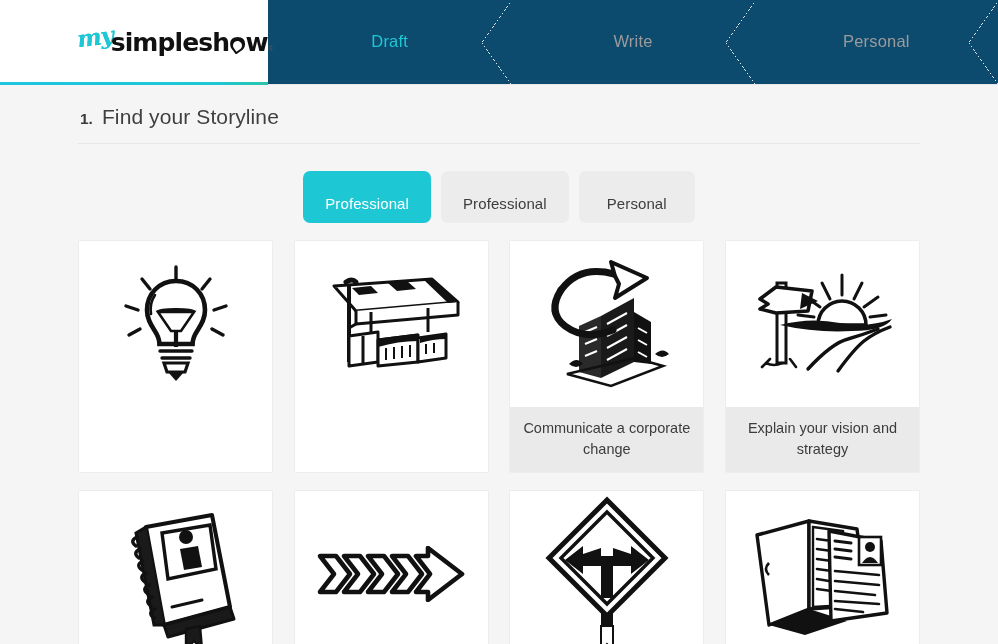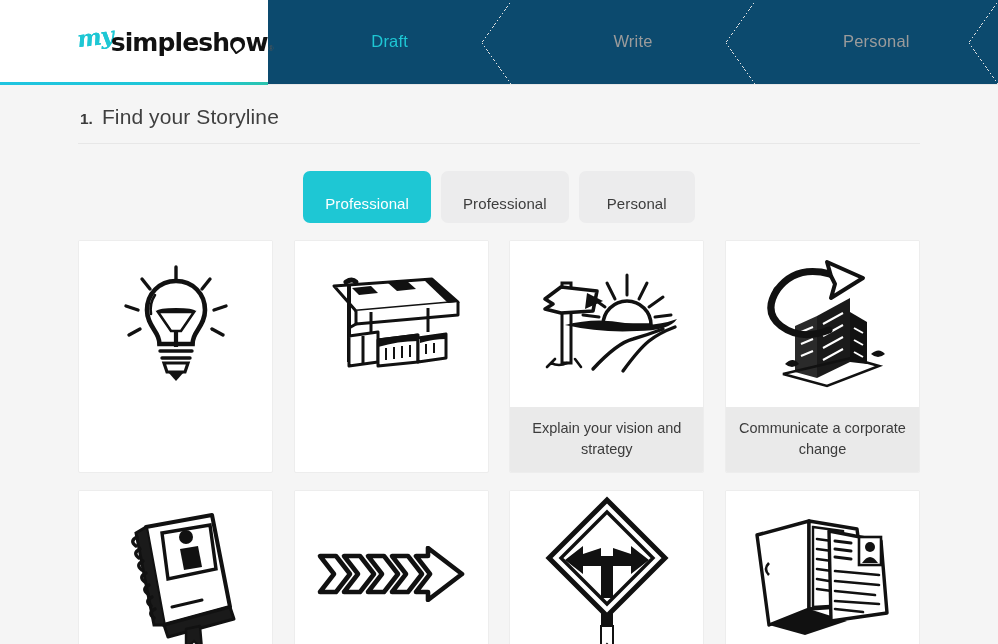--- a/index.html
+++ b/index.html
@@ -325,20 +325,45 @@
           </g>
           <path d="M30 20 q6 -4 10 0" stroke="#111" stroke-width="5" fill="none" stroke-linecap="round"></path>
         </svg>
         </span>
       </div>
     </div>
 
     <div class="card">
       <div class="card-art">
         <span>
+        <svg width="135" height="140" viewBox="0 0 135 140">
+          <g fill="#1a1a1a">
+            <path d="M62 62 L95 44 L95 108 L62 124 Z"></path>
+            <path d="M40 72 L62 62 L62 124 L40 118 Z" fill="#2a2a2a"></path>
+            <path d="M95 58 L112 68 L112 110 L95 108 Z" fill="#111"></path>
+          </g>
+          <g stroke="#fff" stroke-width="2" fill="none">
+            <path d="M68 70 l20 -11 M68 82 l20 -11 M68 94 l20 -11 M68 106 l20 -11"></path>
+            <path d="M46 78 l12 -5 M46 90 l12 -5 M46 102 l12 -5"></path>
+            <path d="M99 74 l9 5 M99 86 l9 5 M99 98 l9 5"></path>
+          </g>
+          <path d="M28 120 L72 132 L124 112 L96 104 Z" fill="none" stroke="#111" stroke-width="2.6"></path>
+          <path d="M30 110 q8 -8 14 0 q-7 6 -14 0z M116 100 q8 -7 14 0 q-7 6 -14 0z" fill="#111"></path>
+          <path d="M22 36 q-14 22 4 36 q20 15 48 4" fill="none" stroke="#111" stroke-width="7" stroke-linecap="round"></path>
+          <path d="M22 36 q16 -22 44 -18 q18 3 26 12" fill="none" stroke="#111" stroke-width="7" stroke-linecap="round"></path>
+          <path d="M72 8 L108 24 L76 44 L80 30 L76 22 Z" fill="#fff" stroke="#111" stroke-width="4" stroke-linejoin="round"></path>
+        </svg>
+        </span>
+      </div>
+      <div class="card-label">Communicate a corporate change</div>
+    </div>
+
+    <div class="card">
+      <div class="card-art">
+        <span>
         <svg width="152" height="110" viewBox="0 0 152 110">
           <g stroke="#111" stroke-width="3" stroke-linecap="round" fill="none">
             <line x1="96" y1="6" x2="96" y2="26"></line>
             <line x1="76" y1="14" x2="84" y2="30"></line>
             <line x1="116" y1="14" x2="108" y2="30"></line>
             <line x1="60" y1="28" x2="74" y2="38"></line>
             <line x1="132" y1="28" x2="118" y2="38"></line>
             <line x1="52" y1="46" x2="68" y2="48"></line>
             <line x1="140" y1="46" x2="124" y2="48"></line>
           </g>
@@ -347,45 +372,20 @@
           <path d="M62 100 q24 -26 40 -30 q14 -4 30 -10" fill="none" stroke="#111" stroke-width="3.4" stroke-linecap="round"></path>
           <path d="M92 102 q16 -22 26 -30 q10 -8 26 -14" fill="none" stroke="#111" stroke-width="3.4" stroke-linecap="round"></path>
           <rect x="31" y="14" width="9" height="80" fill="none" stroke="#111" stroke-width="3"></rect>
           <path d="M14 30 L30 18 L66 22 L62 42 L30 44 L14 40 L22 35 Z" fill="#fff" stroke="#111" stroke-width="3.6" stroke-linejoin="round"></path>
           <path d="M56 24 L72 32 L54 40" fill="#111"></path>
           <path d="M20 94 q8 4 16 0 M24 90 l-8 8 M44 90 l6 8" stroke="#111" stroke-width="2.6" fill="none" stroke-linecap="round"></path>
         </svg>
         </span>
       </div>
       <div class="card-label">Explain your vision and strategy</div>
-    </div>
-
-    <div class="card">
-      <div class="card-art">
-        <span>
-        <svg width="135" height="140" viewBox="0 0 135 140">
-          <g fill="#1a1a1a">
-            <path d="M62 62 L95 44 L95 108 L62 124 Z"></path>
-            <path d="M40 72 L62 62 L62 124 L40 118 Z" fill="#2a2a2a"></path>
-            <path d="M95 58 L112 68 L112 110 L95 108 Z" fill="#111"></path>
-          </g>
-          <g stroke="#fff" stroke-width="2" fill="none">
-            <path d="M68 70 l20 -11 M68 82 l20 -11 M68 94 l20 -11 M68 106 l20 -11"></path>
-            <path d="M46 78 l12 -5 M46 90 l12 -5 M46 102 l12 -5"></path>
-            <path d="M99 74 l9 5 M99 86 l9 5 M99 98 l9 5"></path>
-          </g>
-          <path d="M28 120 L72 132 L124 112 L96 104 Z" fill="none" stroke="#111" stroke-width="2.6"></path>
-          <path d="M30 110 q8 -8 14 0 q-7 6 -14 0z M116 100 q8 -7 14 0 q-7 6 -14 0z" fill="#111"></path>
-          <path d="M22 36 q-14 22 4 36 q20 15 48 4" fill="none" stroke="#111" stroke-width="7" stroke-linecap="round"></path>
-          <path d="M22 36 q16 -22 44 -18 q18 3 26 12" fill="none" stroke="#111" stroke-width="7" stroke-linecap="round"></path>
-          <path d="M72 8 L108 24 L76 44 L80 30 L76 22 Z" fill="#fff" stroke="#111" stroke-width="4" stroke-linejoin="round"></path>
-        </svg>
-        </span>
-      </div>
-      <div class="card-label">Communicate a corporate change</div>
     </div>
 
     <div class="card">
       <div class="card-art">
         <span>
         <svg width="140" height="150" viewBox="0 0 140 150">
           <path d="M40 28 L106 16 L124 108 L58 126 Z" fill="#fff" stroke="#111" stroke-width="4" stroke-linejoin="round"></path>
           <path d="M40 28 L30 34 L48 126 L58 126" fill="#1a1a1a" stroke="#111" stroke-width="3"></path>
           <g stroke="#111" stroke-width="3.4" fill="none" stroke-linecap="round">
             <path d="M31 38 q-8 4 -1 9"></path>

